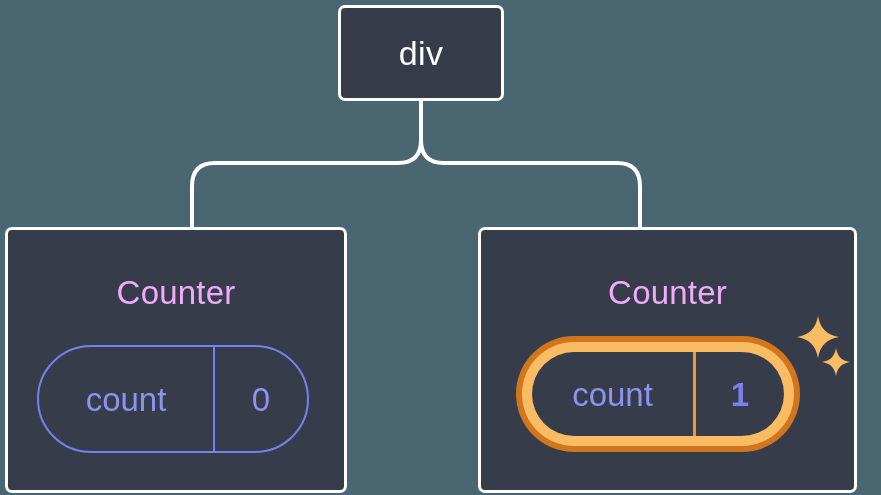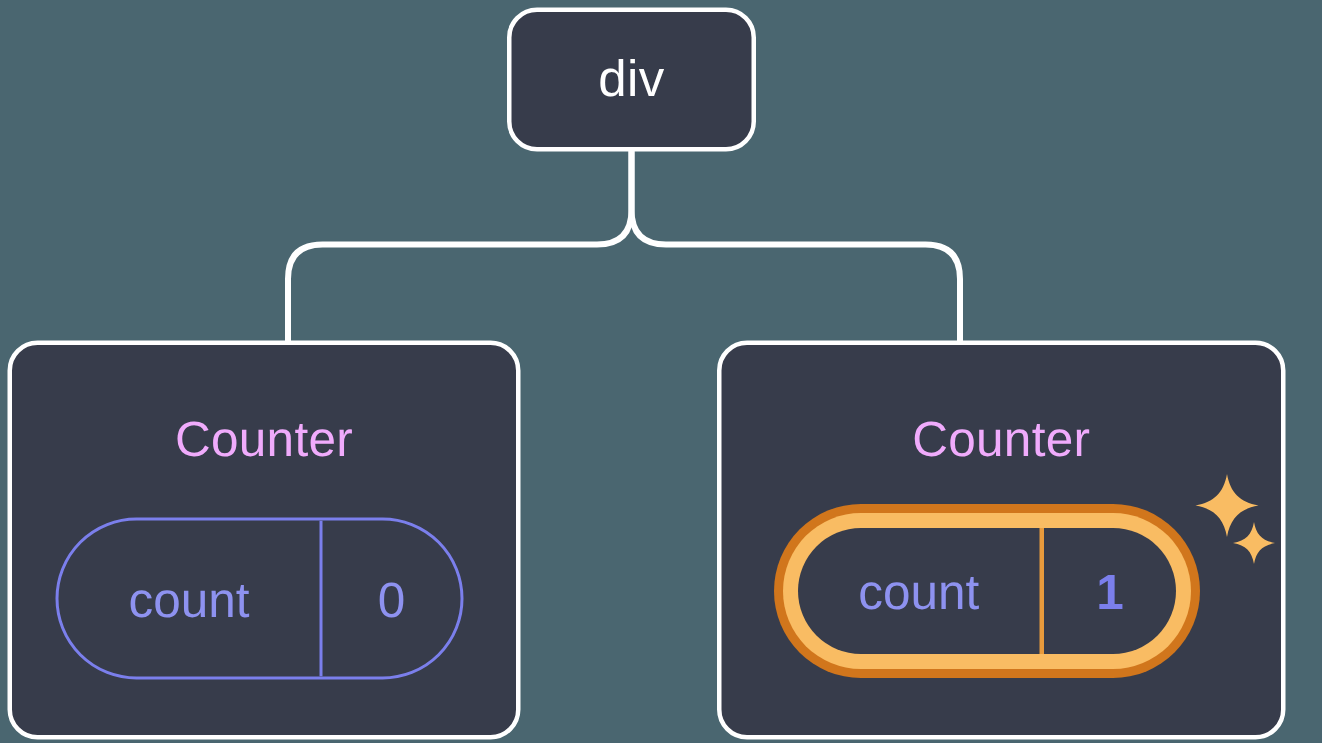--- a/index.html
+++ b/index.html
@@ -25,21 +25,21 @@
     height: 495px;
     pointer-events: none;
   }
 
   
   .node {
     position: absolute;
     box-sizing: border-box;
     background: #373c4b;
     border: 3px solid #ffffff;
-    border-radius: 20px;
+    border-radius: 7px;
     display: flex;
     flex-direction: column;
     align-items: center;
   }
 
   
   #node-div {
     left: 338px;
     top: 5px;
     width: 166px;

